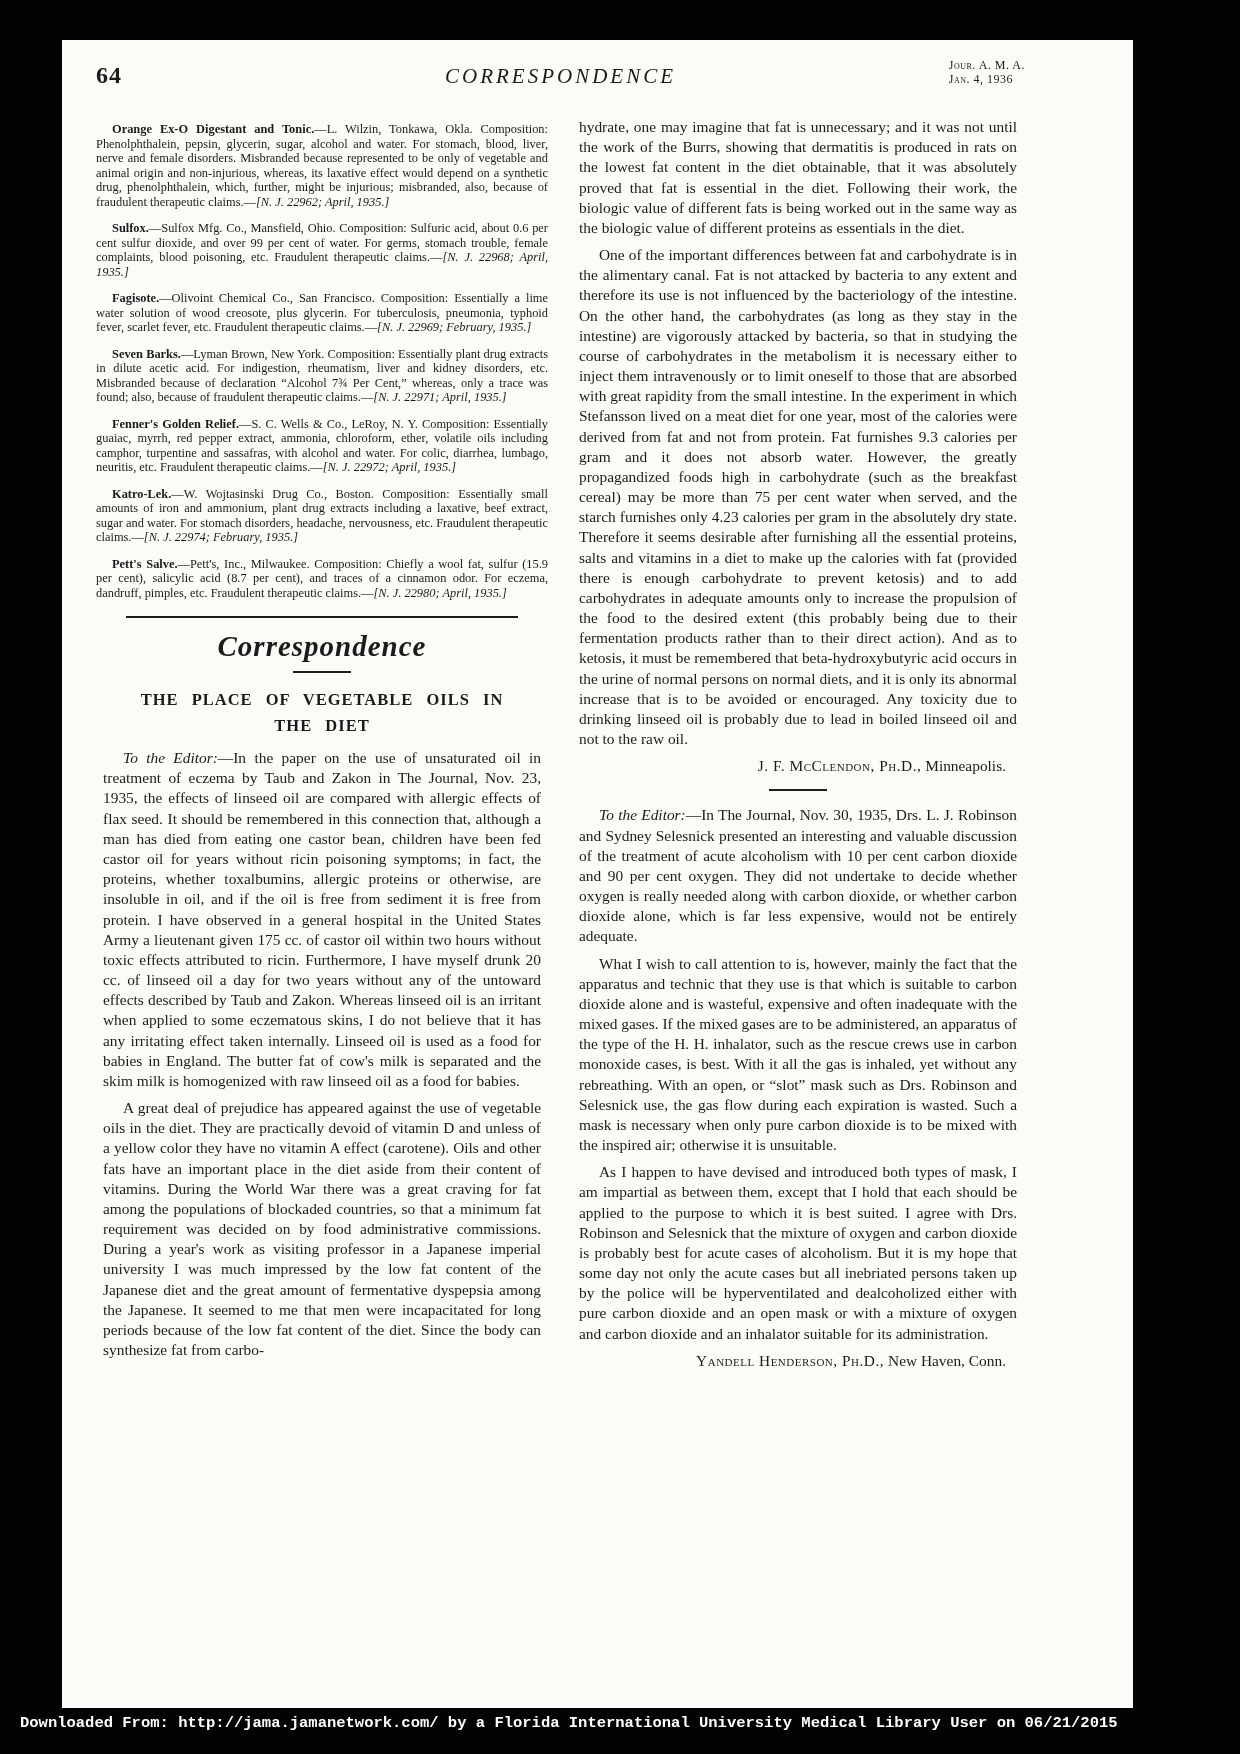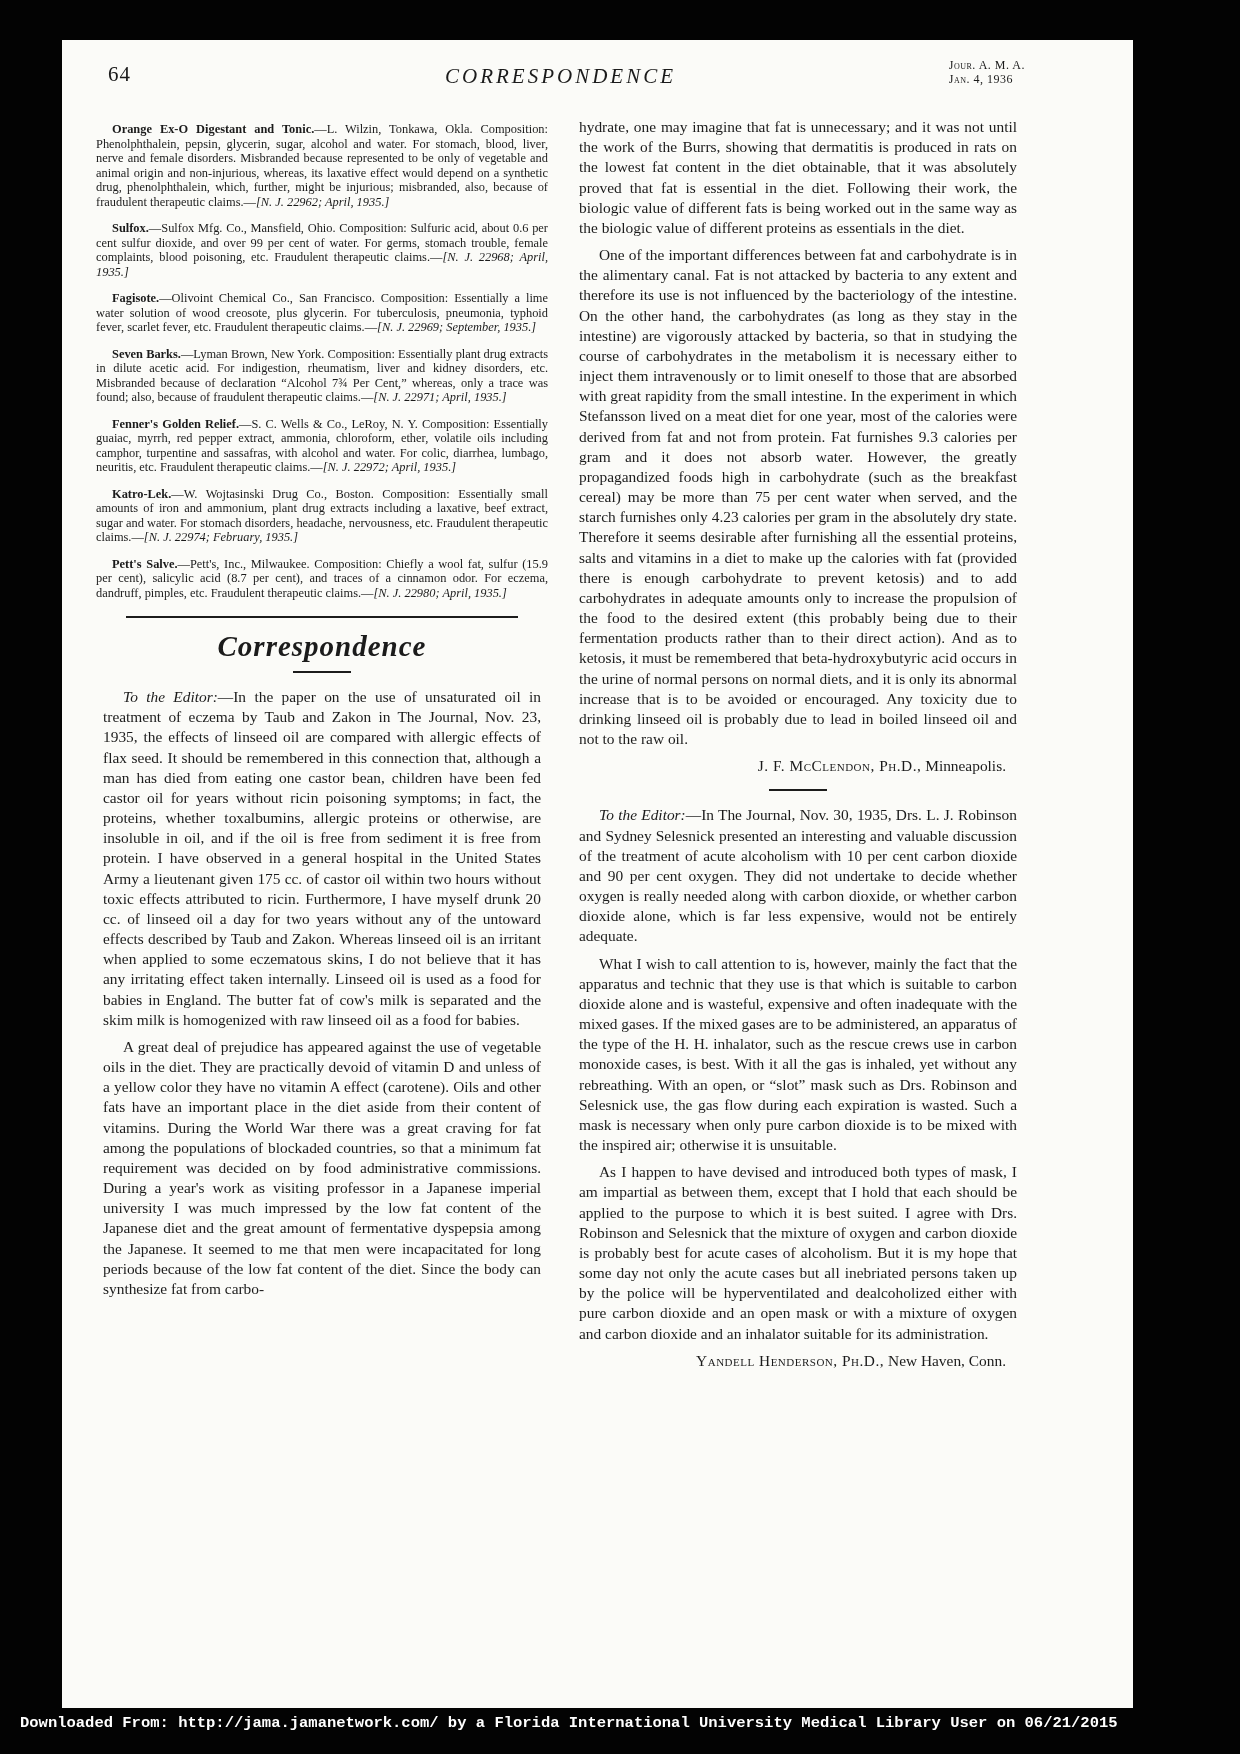--- a/index.html
+++ b/index.html
@@ -11,21 +11,21 @@
   }
   .page{
     position:absolute;left:62px;top:40px;
     width:1071px;height:1668px;
     background:#fbfbf8;color:#1b1b1b;
     box-sizing:border-box;
     padding:16px 108px 0 34px;
   }
   
   .pg-header{position:relative;height:46px;}
-  .pg-num{position:absolute;left:12px;top:6px;font-size:21px;font-weight:normal;letter-spacing:1px;}
+  .pg-num{position:absolute;left:0;top:6px;font-size:24px;font-weight:bold;letter-spacing:1px;}
   .run-title{text-align:center;font-style:italic;font-size:21px;letter-spacing:3px;padding-top:8px;}
   .jour-ref{position:absolute;right:0;top:2px;font-size:12px;line-height:1.2;font-variant:small-caps;letter-spacing:.5px;}
   
   .cols{display:flex;gap:24px;margin-top:8px;}
   .col{width:452px;}
   
   .notice{font-size:12.4px;line-height:1.17;text-align:justify;text-indent:16px;margin:12px 0 9px 0;}
   .notice .nlabel{font-weight:bold;}
   .notice .ncite{font-style:italic;}
   
@@ -67,39 +67,40 @@
 
     <div class="col">
 
       <p class="notice">
         <span class="nlabel">Orange Ex-O Digestant and Tonic.</span><span>—L. Wilzin, Tonkawa, Okla. Composition: Phenolphthalein, pepsin, glycerin, sugar, alcohol and water. For stomach, blood, liver, nerve and female disorders. Misbranded because represented to be only of vegetable and animal origin and non-injurious, whereas, its laxative effect would depend on a synthetic drug, phenolphthalein, which, further, might be injurious; misbranded, also, because of fraudulent therapeutic claims.—</span><span class="ncite">[N. J. 22962; April, 1935.]</span>
       </p>
       <p class="notice">
         <span class="nlabel">Sulfox.</span><span>—Sulfox Mfg. Co., Mansfield, Ohio. Composition: Sulfuric acid, about 0.6 per cent sulfur dioxide, and over 99 per cent of water. For germs, stomach trouble, female complaints, blood poisoning, etc. Fraudulent therapeutic claims.—</span><span class="ncite">[N. J. 22968; April, 1935.]</span>
       </p>
       <p class="notice">
-        <span class="nlabel">Fagisote.</span><span>—Olivoint Chemical Co., San Francisco. Composition: Essentially a lime water solution of wood creosote, plus glycerin. For tuberculosis, pneumonia, typhoid fever, scarlet fever, etc. Fraudulent therapeutic claims.—</span><span class="ncite">[N. J. 22969; September, 1935.]</span>
+        <span class="nlabel">Fagisote.</span><span>—Olivoint Chemical Co., San Francisco. Composition: Essentially a lime water solution of wood creosote, plus glycerin. For tuberculosis, pneumonia, typhoid fever, scarlet fever, etc. Fraudulent therapeutic claims.—</span><span class="ncite">[N. J. 22969; February, 1935.]</span>
       </p>
       <p class="notice">
         <span class="nlabel">Seven Barks.</span><span>—Lyman Brown, New York. Composition: Essentially plant drug extracts in dilute acetic acid. For indigestion, rheumatism, liver and kidney disorders, etc. Misbranded because of declaration “Alcohol 7¾ Per Cent,” whereas, only a trace was found; also, because of fraudulent therapeutic claims.—</span><span class="ncite">[N. J. 22971; April, 1935.]</span>
       </p>
       <p class="notice">
         <span class="nlabel">Fenner's Golden Relief.</span><span>—S. C. Wells &amp; Co., LeRoy, N. Y. Composition: Essentially guaiac, myrrh, red pepper extract, ammonia, chloroform, ether, volatile oils including camphor, turpentine and sassafras, with alcohol and water. For colic, diarrhea, lumbago, neuritis, etc. Fraudulent therapeutic claims.—</span><span class="ncite">[N. J. 22972; April, 1935.]</span>
       </p>
       <p class="notice">
         <span class="nlabel">Katro-Lek.</span><span>—W. Wojtasinski Drug Co., Boston. Composition: Essentially small amounts of iron and ammonium, plant drug extracts including a laxative, beef extract, sugar and water. For stomach disorders, headache, nervousness, etc. Fraudulent therapeutic claims.—</span><span class="ncite">[N. J. 22974; February, 1935.]</span>
       </p>
       <p class="notice">
         <span class="nlabel">Pett's Salve.</span><span>—Pett's, Inc., Milwaukee. Composition: Chiefly a wool fat, sulfur (15.9 per cent), salicylic acid (8.7 per cent), and traces of a cinnamon odor. For eczema, dandruff, pimples, etc. Fraudulent therapeutic claims.—</span><span class="ncite">[N. J. 22980; April, 1935.]</span>
       </p>
 
       <hr class="rule-long">
       <div class="corr-head">Correspondence</div>
       <hr class="rule-short">
 
+      <div class="letter-title">THE PLACE OF VEGETABLE OILS IN THE DIET</div>
 
       <p class="lp">
         <span class="salutation">To the Editor:</span><span>—In the paper on the use of unsaturated oil in treatment of eczema by Taub and Zakon in The Journal, Nov. 23, 1935, the effects of linseed oil are compared with allergic effects of flax seed. It should be remembered in this connection that, although a man has died from eating one castor bean, children have been fed castor oil for years without ricin poisoning symptoms; in fact, the proteins, whether toxalbumins, allergic proteins or otherwise, are insoluble in oil, and if the oil is free from sediment it is free from protein. I have observed in a general hospital in the United States Army a lieutenant given 175 cc. of castor oil within two hours without toxic effects attributed to ricin. Furthermore, I have myself drunk 20 cc. of linseed oil a day for two years without any of the untoward effects described by Taub and Zakon. Whereas linseed oil is an irritant when applied to some eczematous skins, I do not believe that it has any irritating effect taken internally. Linseed oil is used as a food for babies in England. The butter fat of cow's milk is separated and the skim milk is homogenized with raw linseed oil as a food for babies.</span>
       </p>
       <p class="lp">A great deal of prejudice has appeared against the use of vegetable oils in the diet. They are practically devoid of vitamin D and unless of a yellow color they have no vitamin A effect (carotene). Oils and other fats have an important place in the diet aside from their content of vitamins. During the World War there was a great craving for fat among the populations of blockaded countries, so that a minimum fat requirement was decided on by food administrative commissions. During a year's work as visiting professor in a Japanese imperial university I was much impressed by the low fat content of the Japanese diet and the great amount of fermentative dyspepsia among the Japanese. It seemed to me that men were incapacitated for long periods because of the low fat content of the diet. Since the body can synthesize fat from carbo-</p>
 
     </div>
 
     <div class="col">
 

